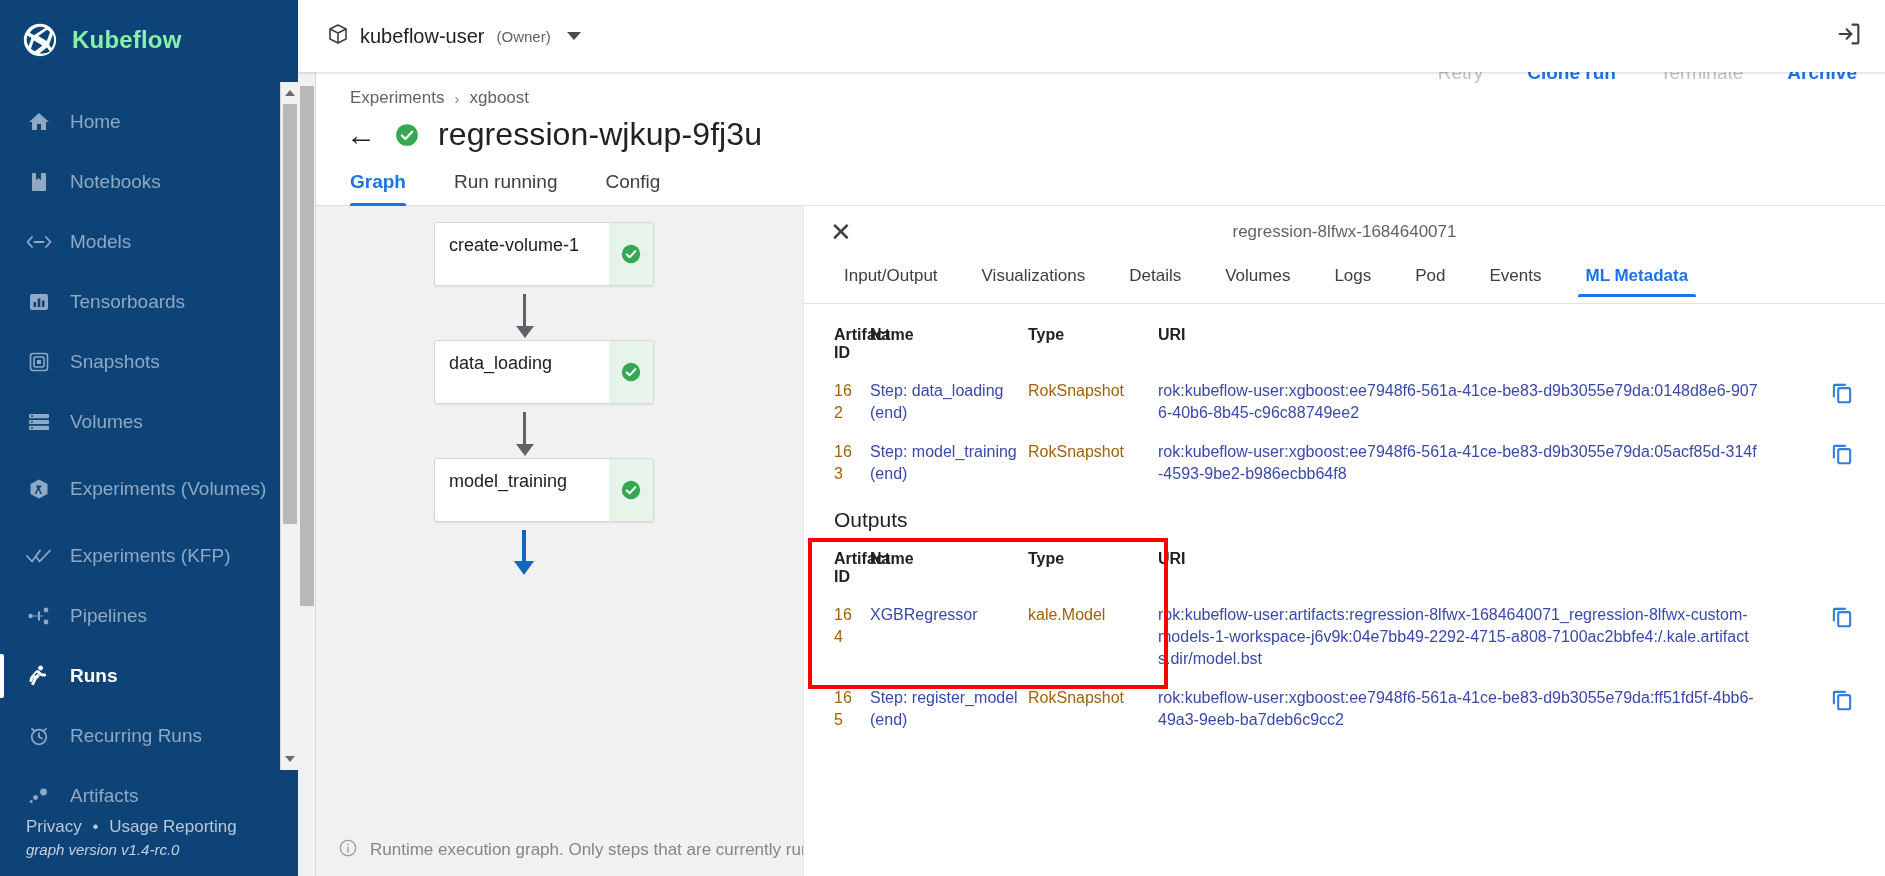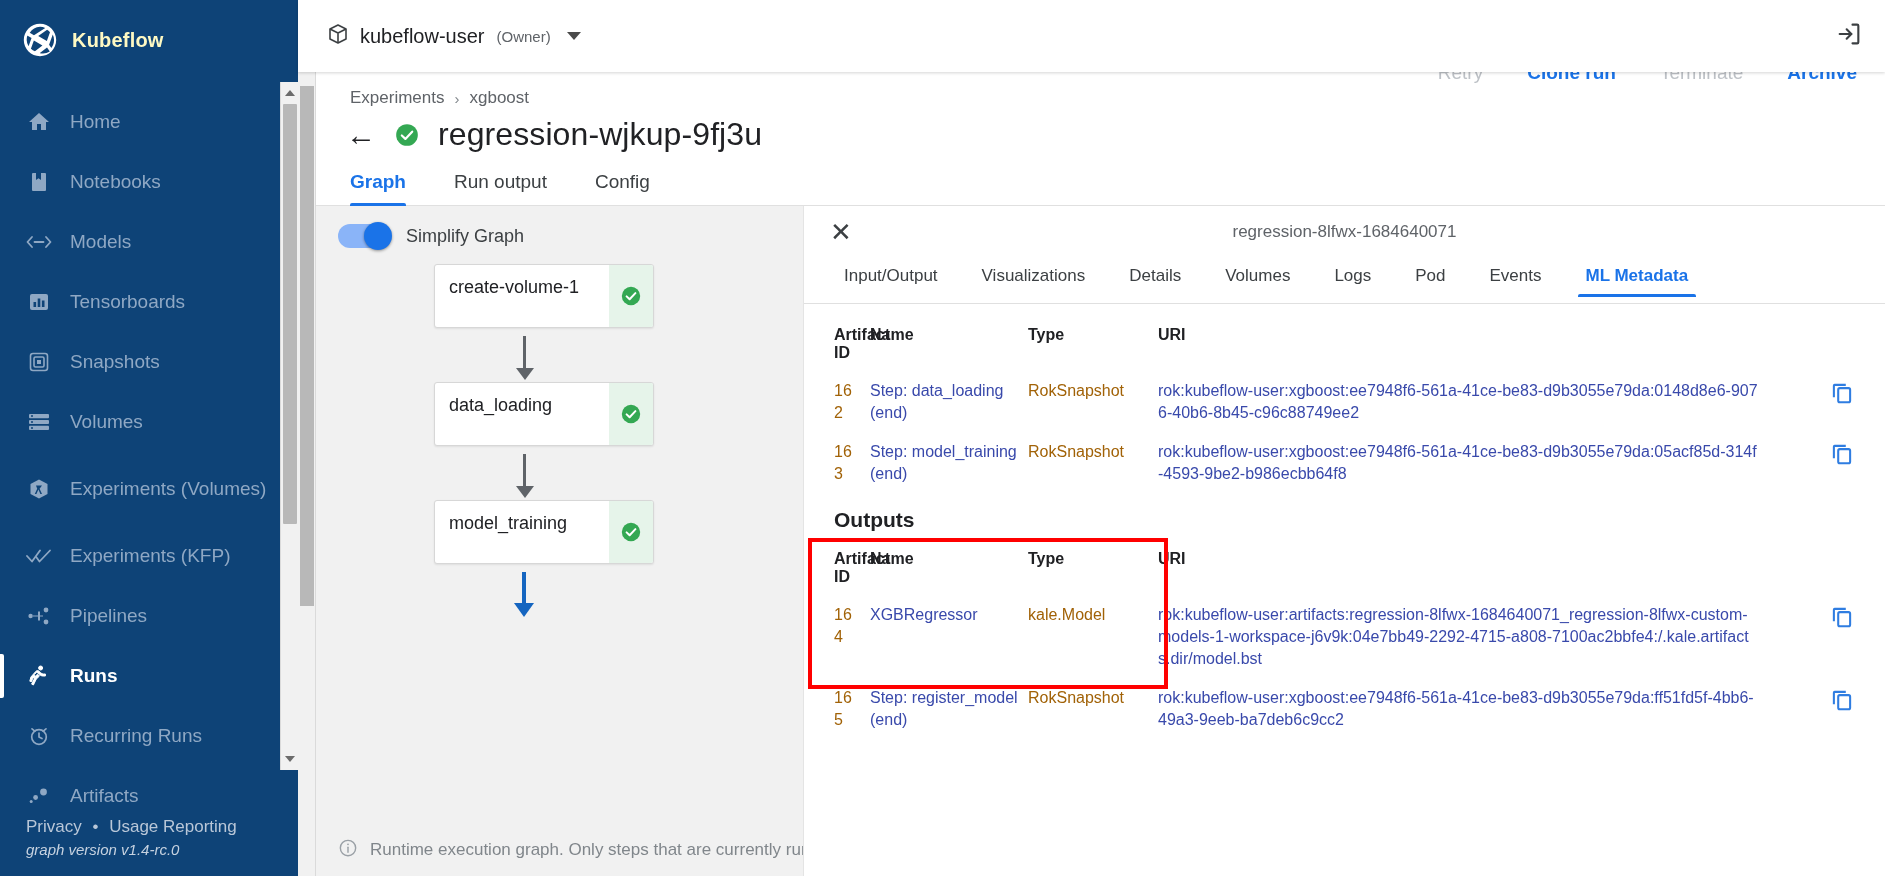--- a/index.html
+++ b/index.html
@@ -15,21 +15,21 @@
   #sidebar {
     width: 298px; height: 876px;
     background: #0E4377;
     color: #fff;
     display: flex; flex-direction: column;
     flex: 0 0 298px;
     position: relative;
   }
   .brand { display: flex; align-items: center; gap: 14px; padding: 22px 0 22px 22px; }
   .brand-logo { width: 36px; height: 36px; }
-  .brand-name { font-size: 20px; font-weight: 700; letter-spacing: .2px; color:#fef9c3; }
+  .brand-name { font-size: 24px; font-weight: 700; letter-spacing: .2px; color:#86efac; }
 
   .nav { margin-top: 12px; flex: 1 1 auto; overflow: hidden; }
   .nav-item {
     display: flex; align-items: center; gap: 18px;
     padding: 0 0 0 26px;
     height: 60px;
     color: #8FA8C4;
     font-size: 19px;
     position: relative;
     cursor: pointer;
@@ -143,21 +143,21 @@
   .sp-close { font-size: 26px; color: #3c4043; cursor:pointer; line-height:1; font-weight: 300; }
   .sp-title { position:absolute; left:0; right:0; text-align:center; font-size: 17px; color: #5f6368; pointer-events:none; }
 
   .sp-tabs { display:flex; align-items:center; padding: 0 0 0 18px; border-bottom: 1px solid #e0e0e0; flex:0 0 46px; }
   .sp-tab { font-size: 17px; color: #3c4043; padding: 0 22px 10px; cursor:pointer; position:relative; white-space:nowrap; }
   .sp-tab.active { color:#1a73e8; font-weight:700; }
   .sp-tab.active::after { content:""; position:absolute; left:14px; right:14px; bottom:-1px; height:3px; background:#1a73e8; border-radius:2px 2px 0 0;}
 
   .sp-body { flex:1 1 auto; overflow:hidden; padding: 14px 0 0 0; position:relative; }
 
-  .section-title { font-size: 21px; color: #202124; font-weight: 700; padding: 14px 0 10px 30px; }
+  .section-title { font-size: 21px; color: #202124; font-weight: 400; padding: 14px 0 10px 30px; }
 
   table.meta { width: 100%; border-collapse: collapse; table-layout: fixed; }
   table.meta th { text-align: left; font-size: 16px; color: #202124; font-weight: 700; padding: 8px 10px 10px 0; vertical-align: top; }
   table.meta td { font-size: 16px; color: #a16207; padding: 8px 10px 10px 0; vertical-align: top; line-height: 1.35; word-break: break-all; }
   table.meta td.lnk, table.meta th.lnk { color: #3949ab; }
   td.lnk a, .lnk { color: #3949ab; text-decoration:none; cursor:pointer;}
   .col-id { width: 66px; padding-left: 30px !important; }
   th.col-id { padding-left: 30px !important; }
   .col-name { width: 158px; }
   .col-type { width: 130px; }
@@ -378,33 +378,27 @@
           <div class="run-actions">
             <span class="act disabled">Retry</span>
             <span class="act enabled">Clone run</span>
             <span class="act disabled">Terminate</span>
             <span class="act enabled">Archive</span>
           </div>
         </div>
 
         <div class="tabs-main">
           <span class="tab active">Graph</span>
-          <span class="tab">Run output</span>
+          <span class="tab">Run running</span>
           <span class="tab">Config</span>
         </div>
 
         <div id="split">
 
           <section id="graph-panel">
-            <div class="simplify-row">
-              <span class="switch">
-                  <span class="knob"></span>
-                </span>
-              <span class="simplify-label">Simplify Graph</span>
-            </div>
 
             <div class="graph-canvas">
 
               <div class="node" style="left:118px; top:16px;">
                 <span class="node-label">create-volume-1</span>
                 <span class="node-status">
                   <svg width="22" height="22" viewBox="0 0 24 24">
                       <circle cx="12" cy="12" r="10" fill="#34a853"></circle>
                       <polyline points="7.2,12.4 10.5,15.6 16.8,8.9" fill="none" stroke="#fff" stroke-width="2.2" stroke-linecap="round" stroke-linejoin="round"></polyline>
                     </svg>

